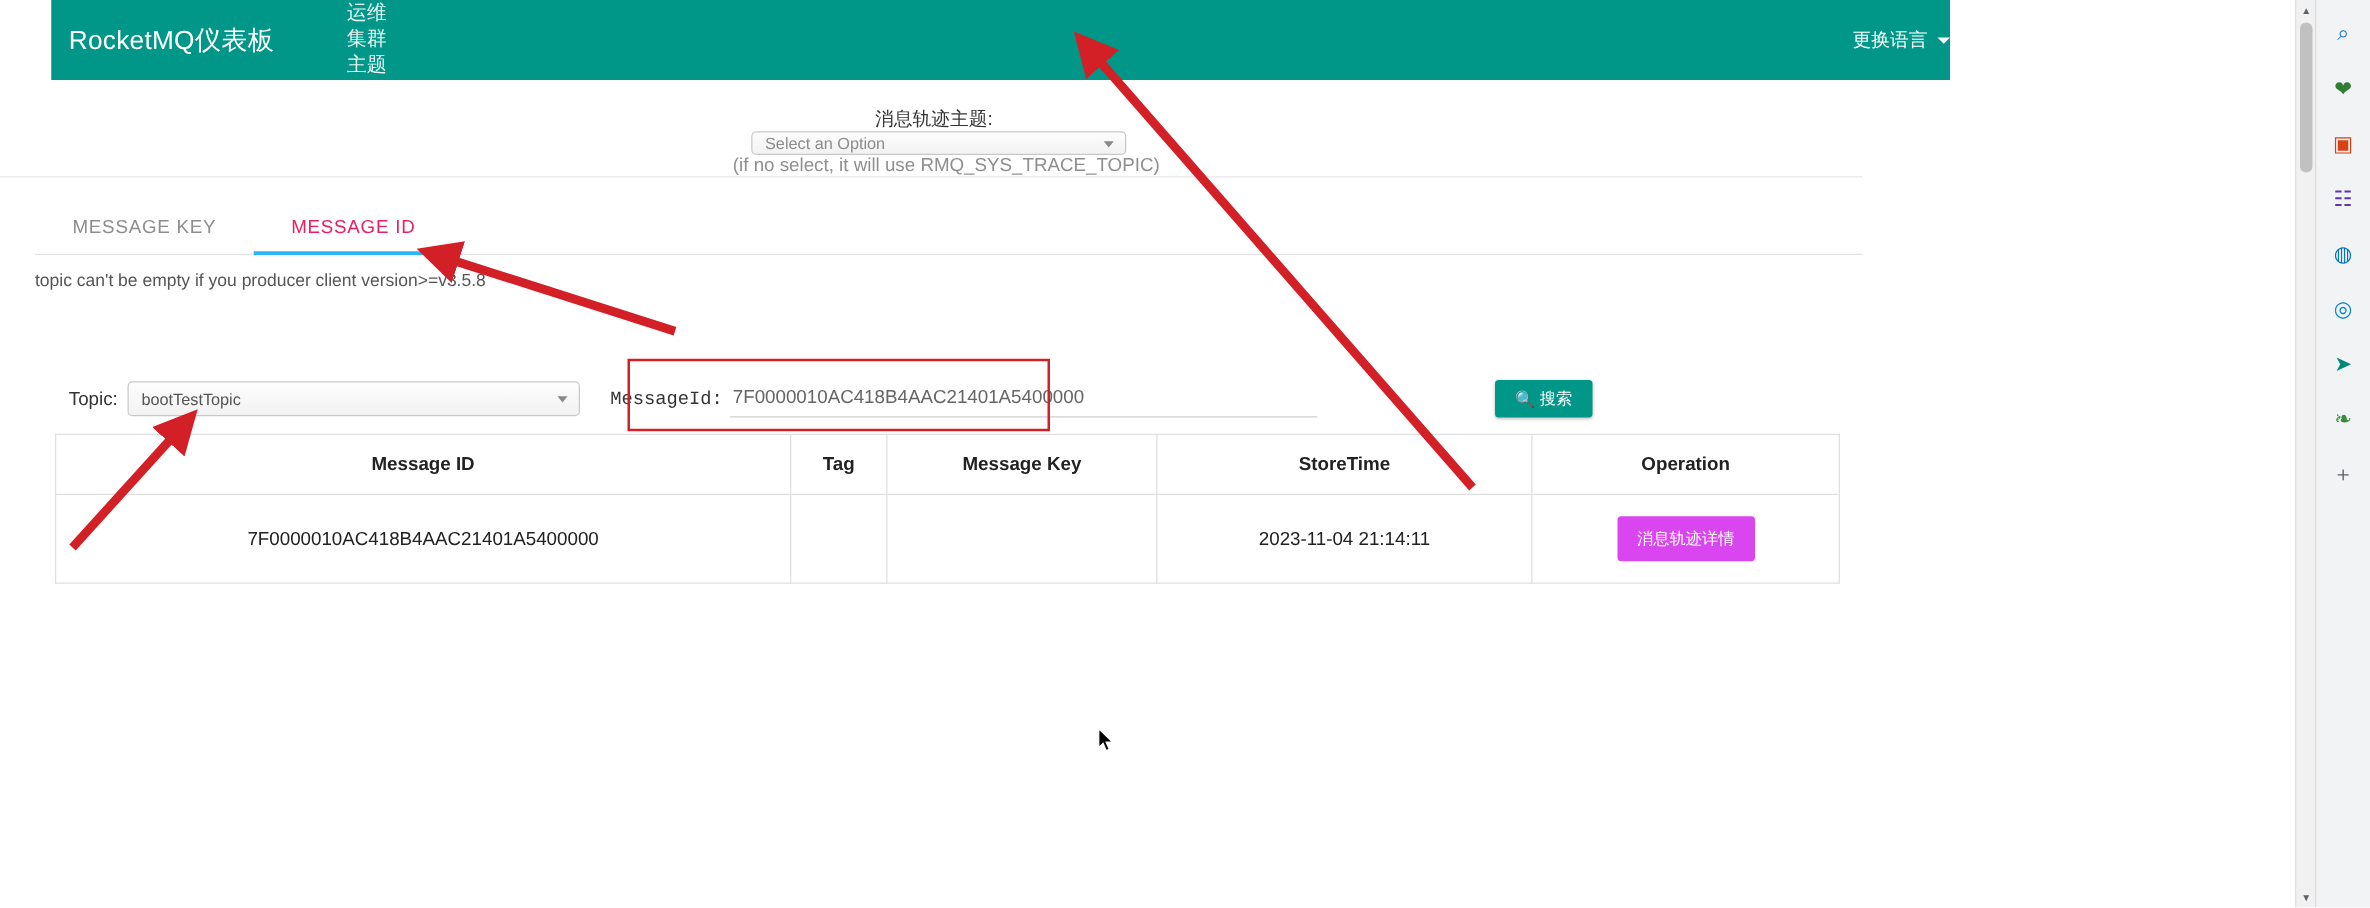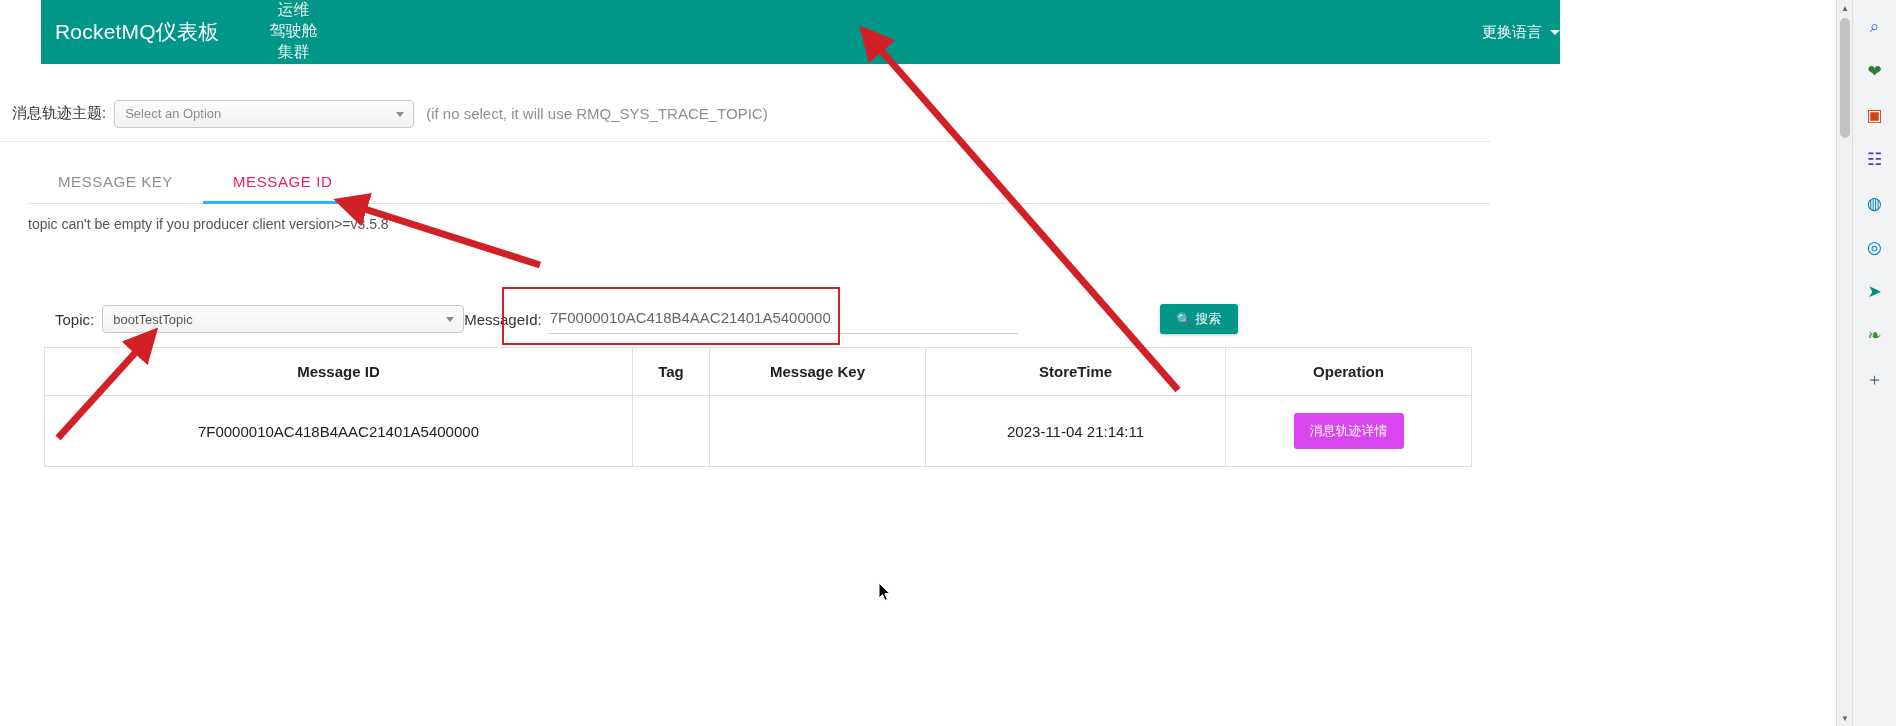--- a/index.html
+++ b/index.html
@@ -47,20 +47,21 @@
 
   
   .page { position: absolute; left: 0; top: 64px; width: 1519px; height: 662px; background: #fff; }
 
   .trace-row {
     position: absolute; left: 0; top: 22px;
     width: 1490px; height: 56px;
     display: flex; align-items: center;
     padding-left: 12px;
     border-bottom: 1px solid #e6e6e6;
+    flex-direction: column;
   }
   .trace-label { font-size: 15px; color: #333; margin-right: 8px; white-space: nowrap; }
   .select-box {
     position: relative;
     width: 300px; height: 28px;
     border: 1px solid #c8c8c8; border-radius: 4px;
     background: linear-gradient(#fdfdfd, #f2f2f2);
     display: flex; align-items: center;
     padding: 0 24px 0 10px;
     font-size: 13px; color: #8c8c8c;
@@ -102,21 +103,21 @@
   }
 
   
   .search-form {
     position: absolute; left: 0; top: 230px;
     width: 1490px; height: 50px;
     display: flex; align-items: center;
   }
   .f-label { font-size: 15px; color: #333; white-space: nowrap; }
   .topic-label { margin-left: 55px; margin-right: 8px; }
-  .msgid-label { margin-left: 0; margin-right: 6px; }
+  .msgid-label { margin-left: 24px; margin-right: 6px; font-family: Liberation Mono, monospace; }
   .msgid-input {
     width: 470px; height: 30px;
     border: none; border-bottom: 1px solid #cfcfcf;
     background: transparent; outline: none;
     font-size: 15px; color: #666;
     font-family: "Liberation Sans", sans-serif;
     padding: 0 2px 2px 2px;
   }
   .search-btn {
     margin-left: 142px;
@@ -193,21 +194,20 @@
 </style>
 </head>
 <body>
 
 <div id="root">
 
   <div class="navbar">
     <div class="brand">RocketMQ仪表板</div>
     <div class="nav-items" id="nav-items">
         <div class="nav-item">运维</div>
-        <div class="nav-item">驾驶舱</div>
         <div class="nav-item">集群</div>
         <div class="nav-item">主题</div>
         <div class="nav-item">生产者</div>
         <div class="nav-item">消息</div>
         <div class="nav-item active">消息轨迹</div>
       </div>
     <div class="nav-right">
       <span>更换语言</span>
       <span class="caret-down"></span>
     </div>

